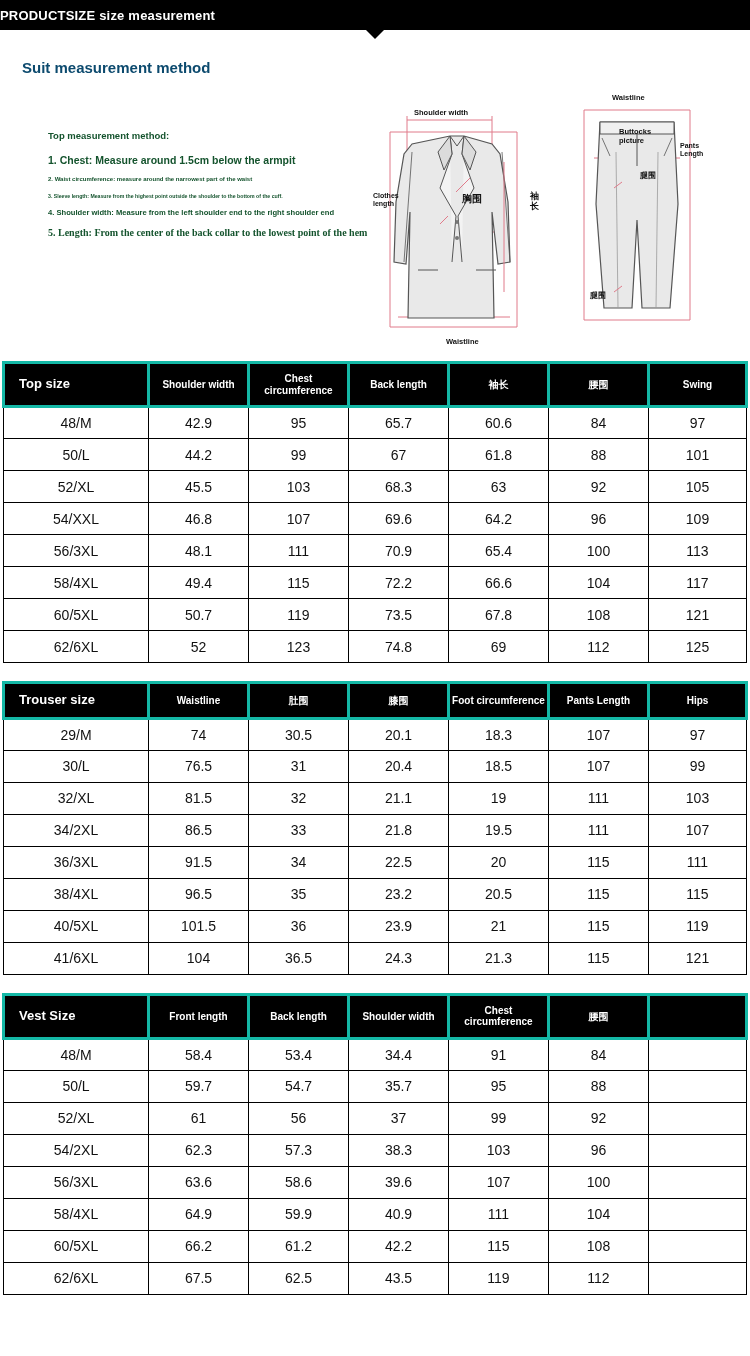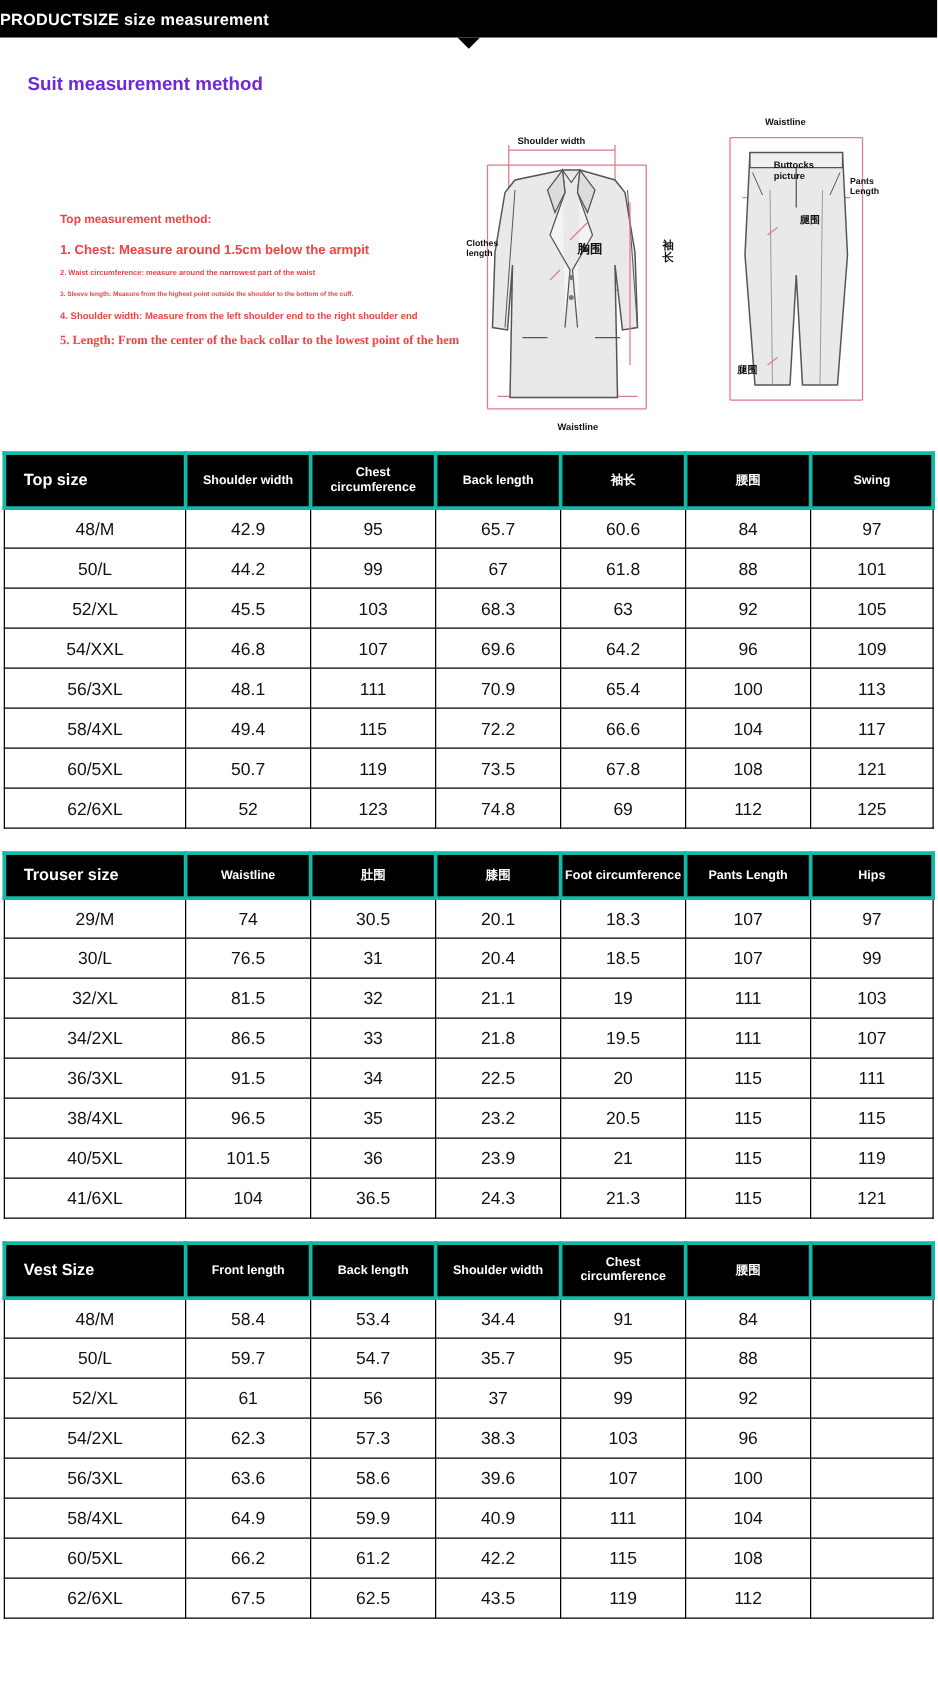--- a/index.html
+++ b/index.html
@@ -35,38 +35,37 @@
     border-right: 9px solid transparent;
     border-top: 9px solid #000;
     position: relative;
     top: 0;
   }
 
   
   .sec-title {
     font-size: 15px;
     font-weight: bold;
-    color: #6d28d9;
+    color: #0c4a6e;
     margin: 20px 0 0 22px;
   }
 
   
   .illus {
     position: relative;
     width: 750px;
     height: 265px;
     margin-top: 6px;
   }
   .notes {
     position: absolute;
     left: 48px;
     top: 48px;
     width: 320px;
-    color: #ef4444;
-    margin-top: 40px;
+    color: #14532d;
   }
   .notes .nt-head {
     font-size: 9.5px;
     font-weight: bold;
     margin-bottom: 13px;
   }
   .notes .nt {
     margin-bottom: 9px;
     line-height: 1.25;
   }

